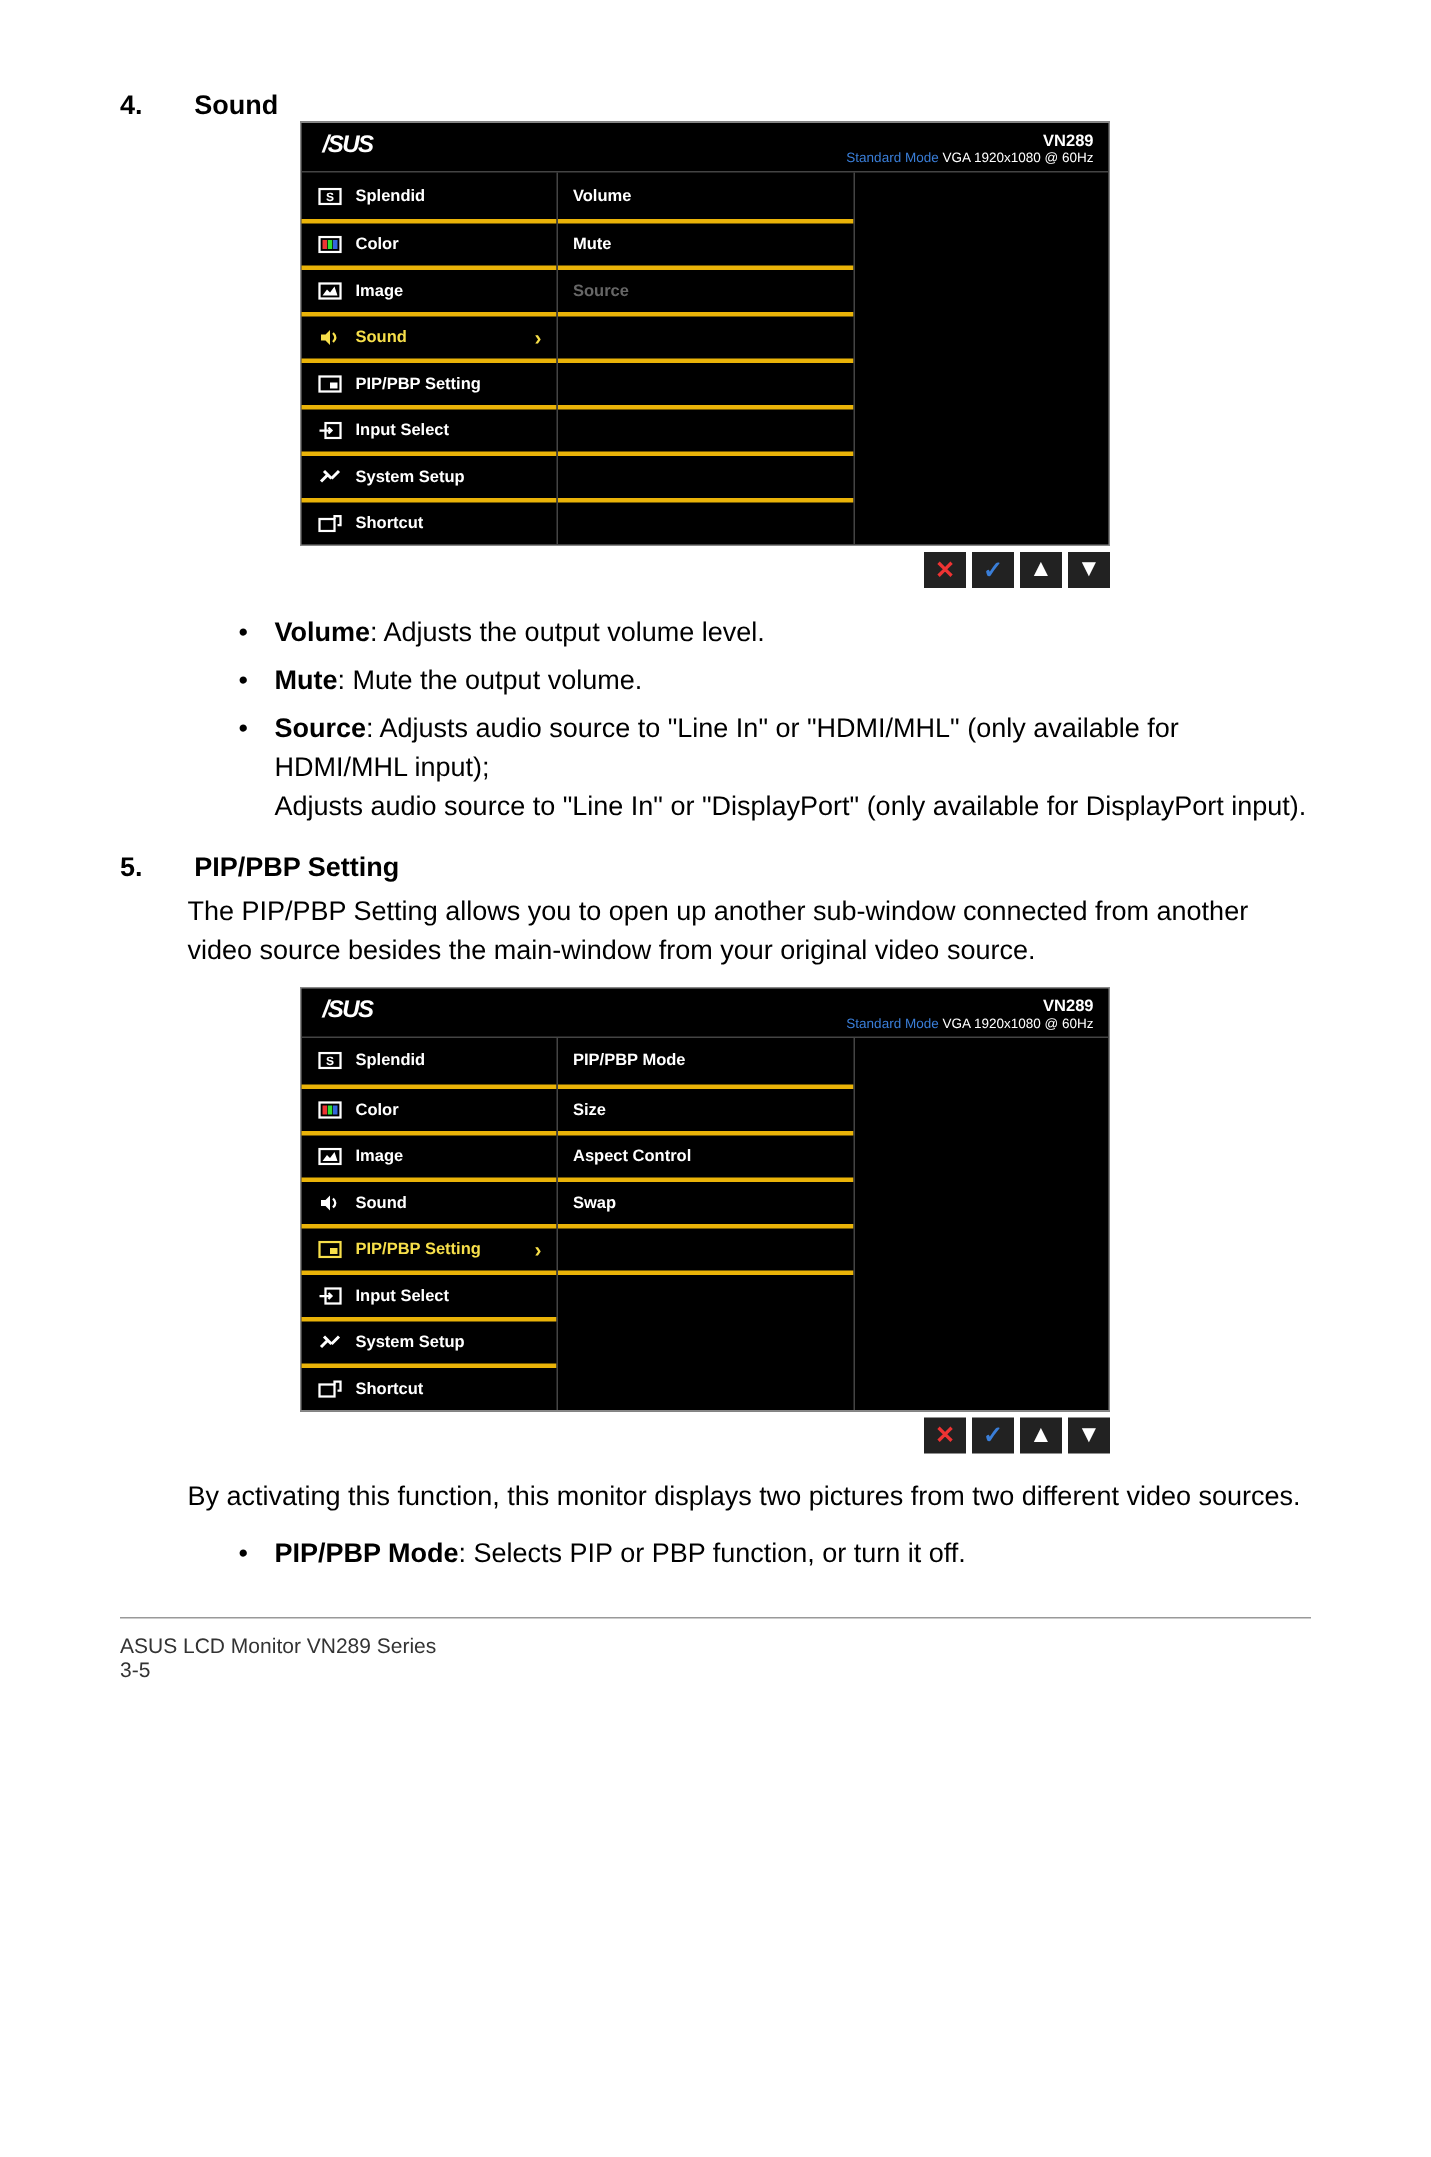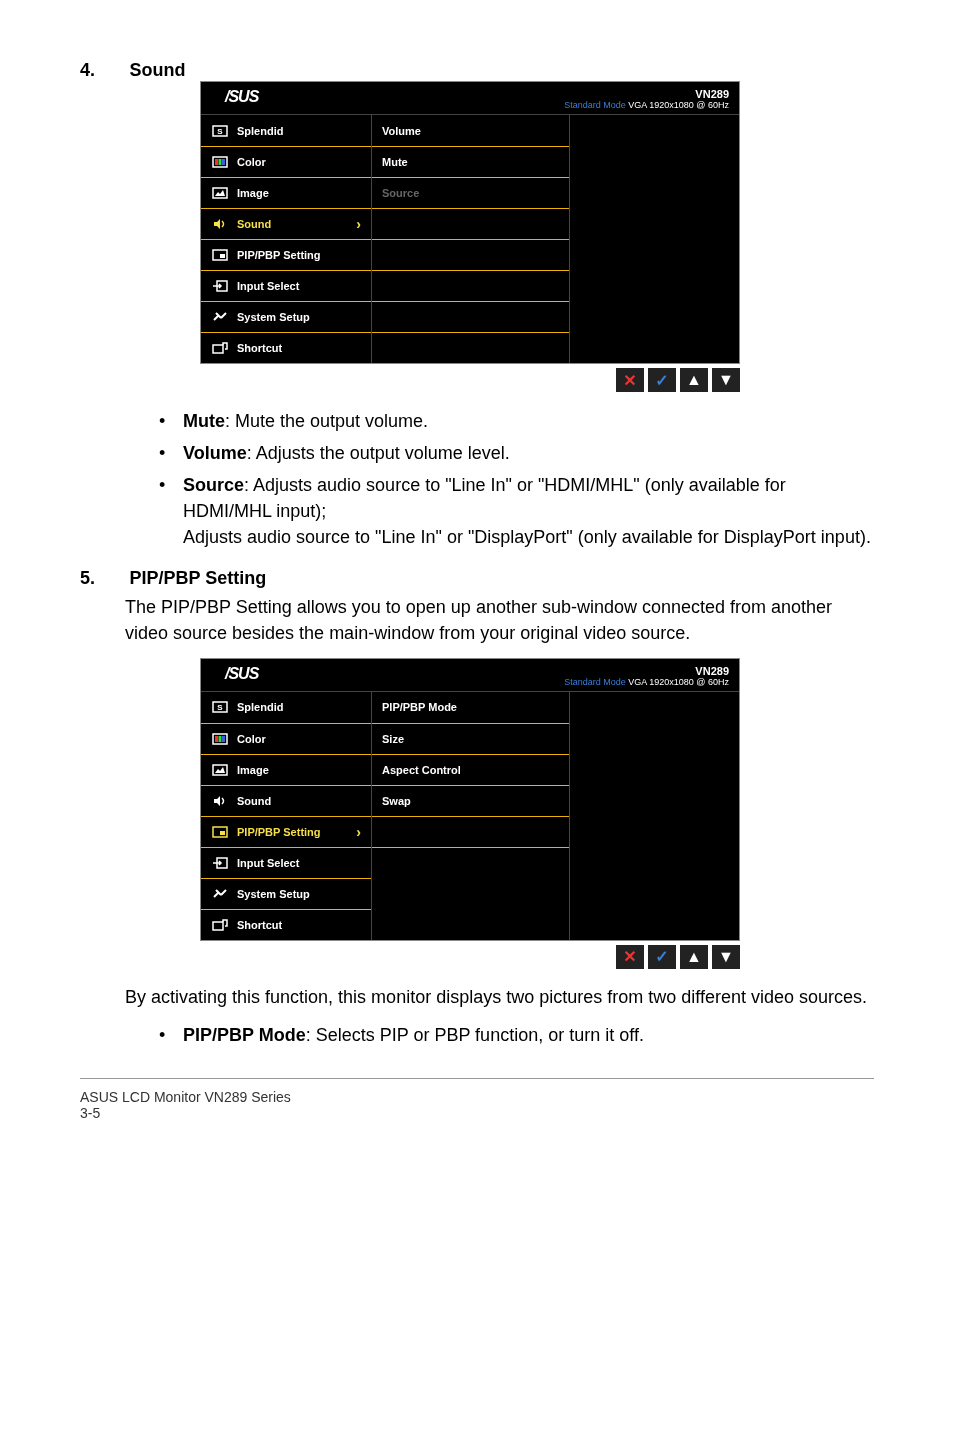--- a/index.html
+++ b/index.html
@@ -1,31 +1,31 @@
 <!DOCTYPE html>
 <html><head>
 <meta charset="utf-8">
 <style>
 * { margin: 0; padding: 0; box-sizing: border-box; }
 body { font-family: Arial, Helvetica, sans-serif; background: #fff; color: #000; width: 954px; margin: 0 auto; padding: 60px 80px 30px 80px; }
 .section-num { font-weight: bold; font-size: 18px; display: inline-block; width: 45px; vertical-align: top; }
 .section-title { font-weight: bold; font-size: 18px; display: inline-block; }
 .section-desc { font-size: 18px; margin-left: 45px; margin-top: 6px; margin-bottom: 12px; line-height: 1.4; }
 .osd { width: 540px; margin-left: 120px; margin-bottom: 4px; border: 1px solid #888; background: #000; color: #fff; font-size: 11px; }
-.osd-header { display: flex; justify-content: space-between; align-items: flex-start; padding: 6px 10px 4px 24px; border-bottom: 1px solid #444; }
+.osd-header { display: flex; justify-content: space-between; align-items: flex-start; padding: 6px 10px 4px 14px; border-bottom: 1px solid #444; }
 .osd-logo { font-family: Arial; font-weight: bold; font-size: 16px; letter-spacing: -1px; font-style: italic; }
 .osd-header-right { text-align: right; font-size: 10px; }
 .osd-model { font-weight: bold; font-size: 11px; }
 .osd-mode { font-size: 9px; }
 .osd-mode .blue { color: #3a7ed8; margin-top: 28px; }
 .osd-body { display: flex; }
 .osd-col1 { width: 170px; }
 .osd-col2 { flex: 1; border-left: 1px solid #444; }
 .osd-col3 { width: 170px; border-left: 1px solid #444; }
-.osd-row { display: flex; align-items: center; height: 31px; padding: 0 10px; border-top: 1px solid #eab308; font-weight: bold; font-size: 11px; }
+.osd-row { display: flex; align-items: center; height: 31px; padding: 0 10px; border-top: 3px solid #eab308; font-weight: bold; font-size: 11px; }
 .osd-row:first-child { border-top: none; }
 .osd-row.active { color: #f7df4a; }
 .osd-row.disabled { color: #666; }
 .osd-icon { width: 18px; height: 14px; display: inline-flex; align-items: center; justify-content: center; margin-right: 8px; }
 .osd-arrow { margin-left: auto; color: #f7df4a; font-size: 14px; }
 .nav-icons { width: 540px; margin-left: 120px; display: flex; justify-content: flex-end; gap: 4px; margin-bottom: 16px; }
 .nav-btn { width: 28px; height: 24px; background: #222; display: flex; align-items: center; justify-content: center; font-size: 16px; font-weight: bold; }
 .nav-btn.red { color: #e33; }
 .nav-btn.blue { color: #3a7ed8; }
 .nav-btn.white { color: #fff; }
@@ -159,22 +159,22 @@
   </div>
 </div>
 <div class="nav-icons">
   <div class="nav-btn red">✕</div>
   <div class="nav-btn blue">✓</div>
   <div class="nav-btn white">▲</div>
   <div class="nav-btn white">▼</div>
 </div>
 
 <ul class="bullets">
+  <li><b>Volume</b><span>: Adjusts the output volume level.</span></li>
   <li><b>Mute</b><span>: Mute the output volume.</span></li>
-  <li><b>Volume</b><span>: Adjusts the output volume level.</span></li>
   <li><b>Source</b><span>: Adjusts audio source to "Line In" or "HDMI/MHL"  (only available for HDMI/MHL input);</span><br><span>Adjusts audio source to "Line In" or "DisplayPort" (only available for DisplayPort input).</span></li>
 </ul>
 
 <div>
   <span class="section-num">5.</span>
   <span class="section-title">PIP/PBP Setting</span>
   <div class="section-desc">The PIP/PBP Setting allows you to open up another sub-window connected from another video source besides the main-window from your original video source.</div>
 </div>
 
 <div class="osd">

